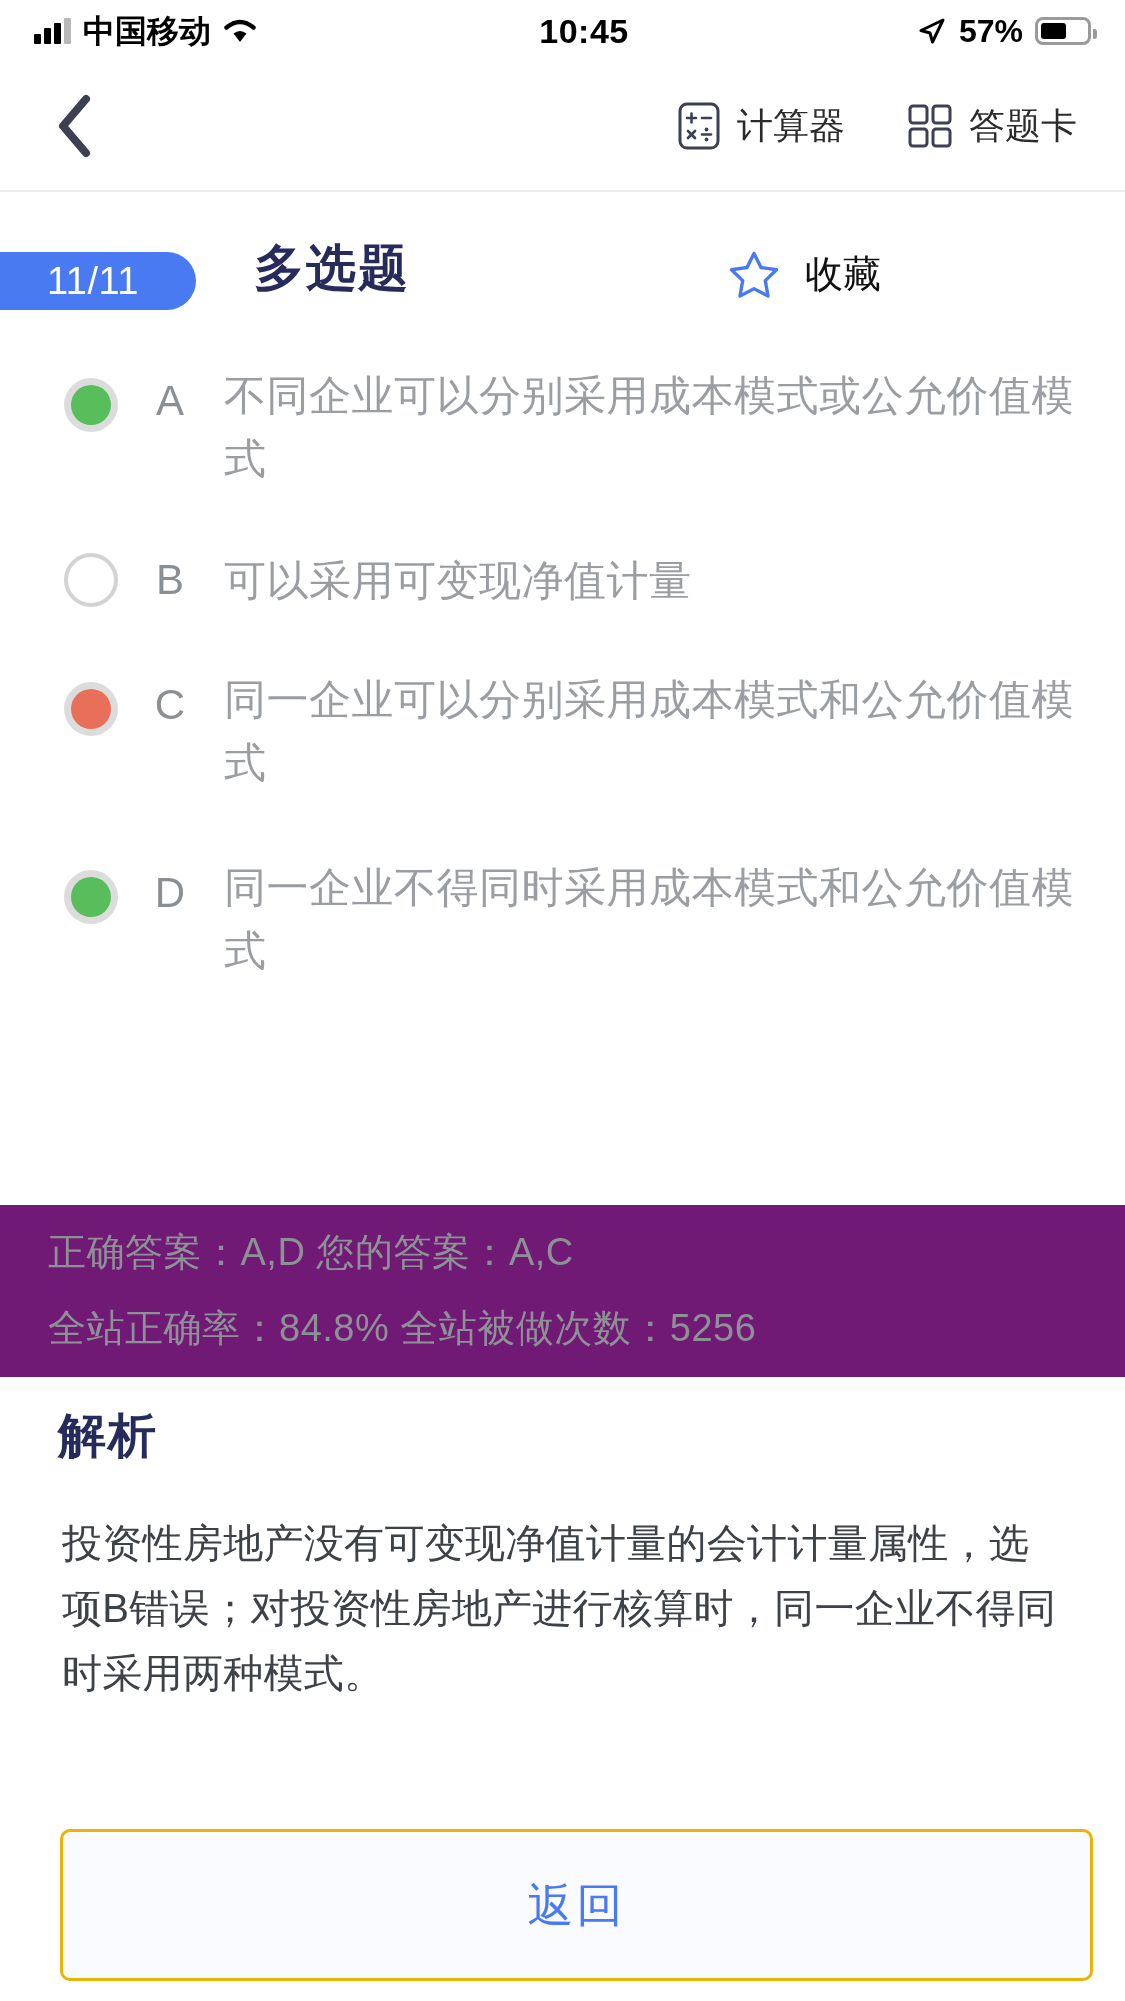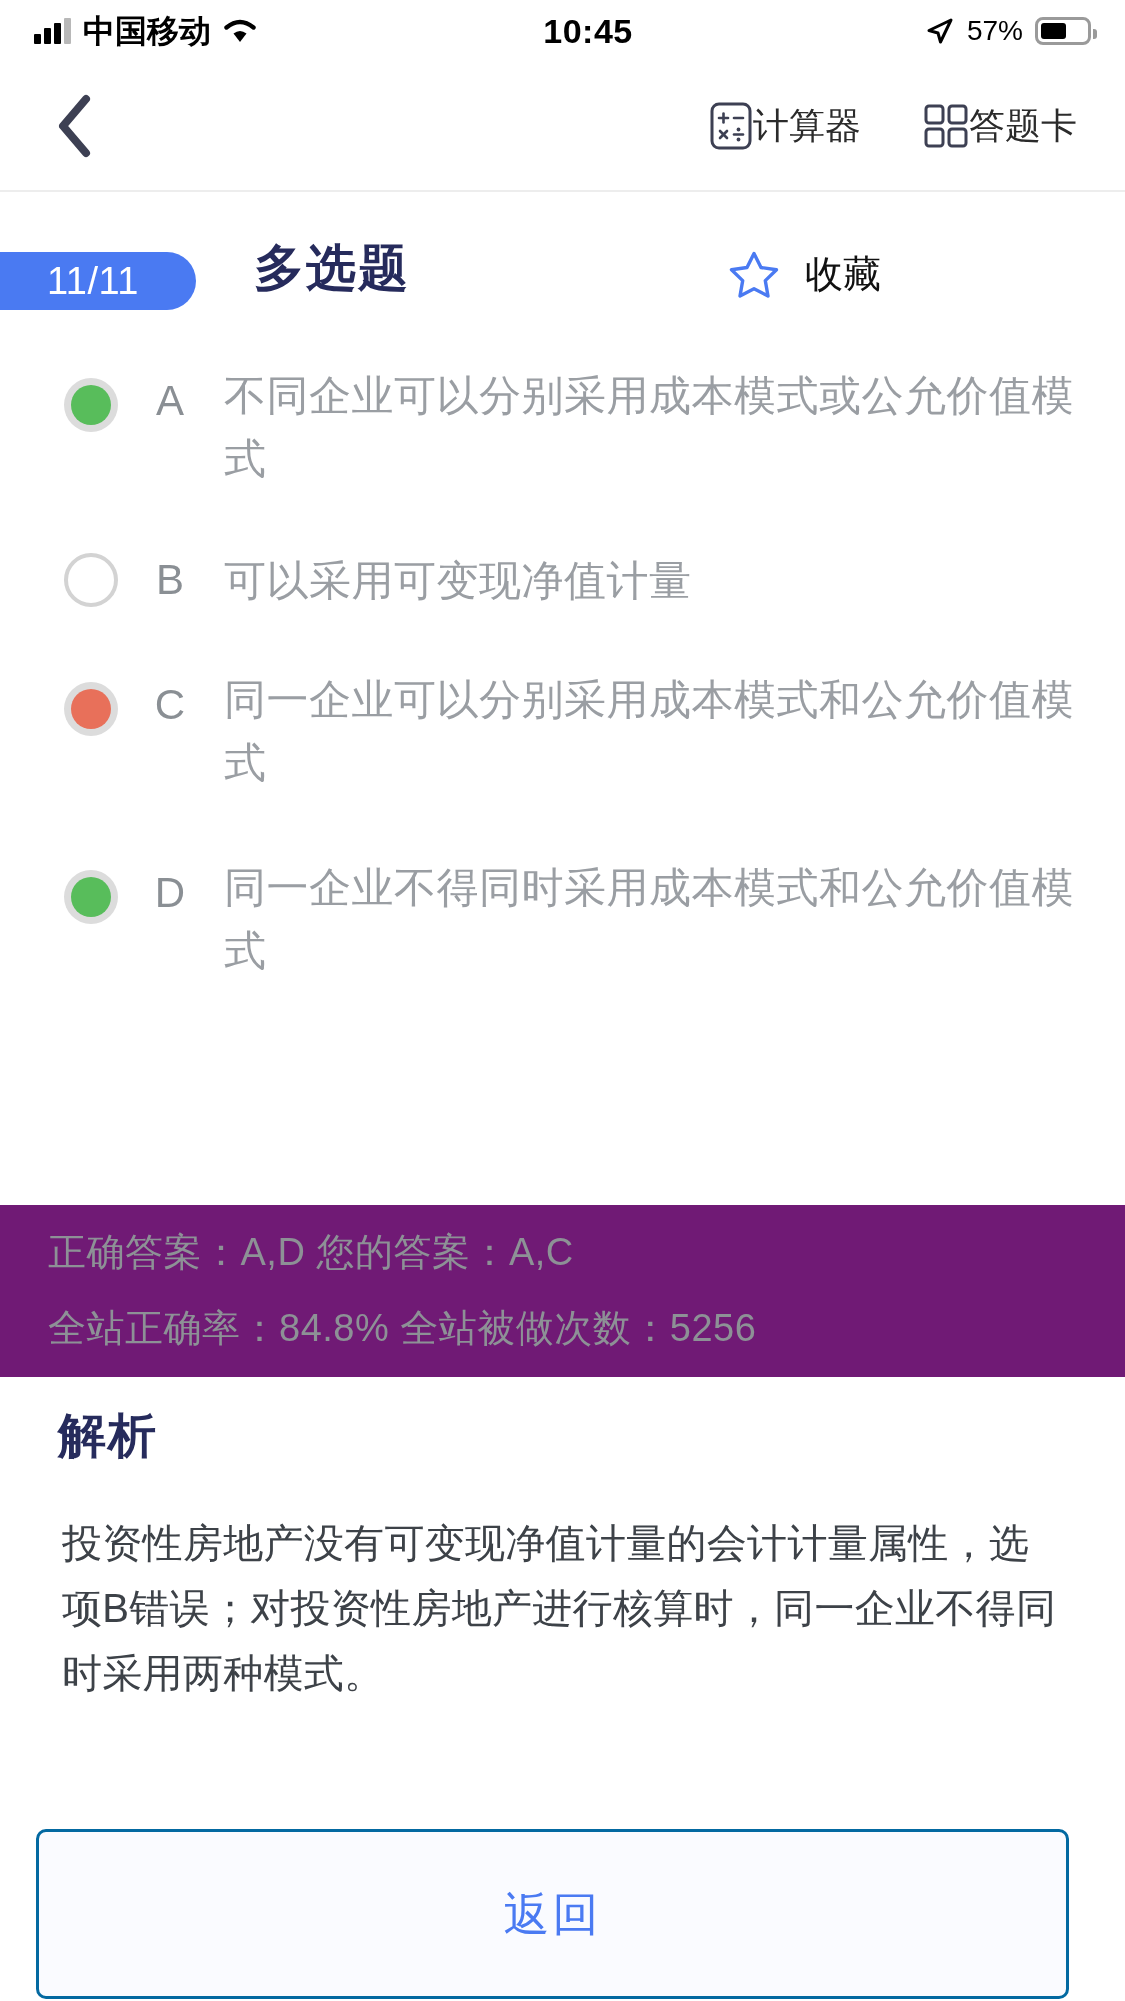--- a/index.html
+++ b/index.html
@@ -68,22 +68,22 @@
   .signal-bars i:nth-child(4) { height: 26px; background: #b8b8b8; }
 
   .carrier {
     font-size: 32px;
     font-weight: 700;
     color: #000;
     line-height: 1;
     text-align: right;
   }
   .batt-pct {
-    font-size: 28px;
-    font-weight: 400;
+    font-size: 32px;
+    font-weight: 700;
     color: #000;
     line-height: 1;
   }
   .battery {
     position: relative;
     width: 56px;
     height: 28px;
     border: 3px solid #9a9a9a;
     border-radius: 8px;
     padding: 3px;
@@ -120,21 +120,21 @@
     width: 70px;
     height: 70px;
     display: flex;
     align-items: center;
     justify-content: center;
   }
   .nav-spacer { flex: 1 1 auto; }
   .nav-action {
     display: flex;
     align-items: center;
-    gap: 0;
+    gap: 16px;
     margin-left: 62px;
   }
   .nav-action .label {
     font-size: 36px;
     color: #2b2b2b;
     line-height: 1;
   }
 
   
   .q-header {
@@ -280,25 +280,25 @@
     font-size: 40px;
     line-height: 1.62;
     color: #3d4248;
     letter-spacing: 0.3px;
     padding: 0 14px;
   }
 
   
   .back-btn {
     position: absolute;
-    left: 36px;
+    left: 60px;
     top: 1829px;
     width: 1033px;
-    height: 170px;
-    border: 3px solid #0369a1;
+    height: 152px;
+    border: 3px solid #eab308;
     border-radius: 10px;
     background: #fafbff;
     display: flex;
     align-items: center;
     justify-content: center;
   }
   .back-btn span {
     font-size: 46px;
     color: #4a7af2;
     letter-spacing: 3px;

